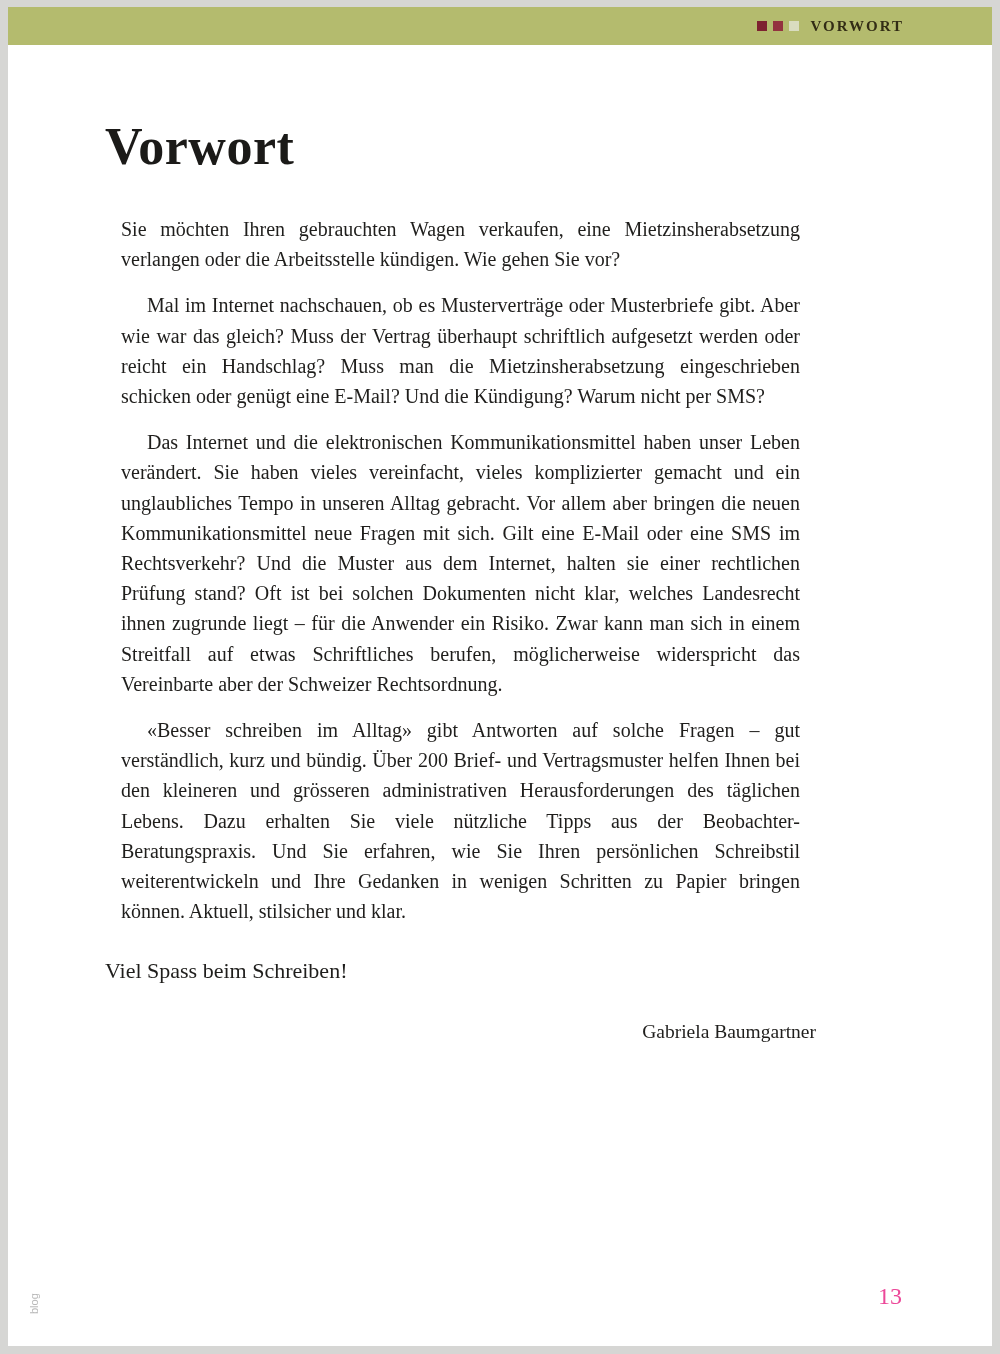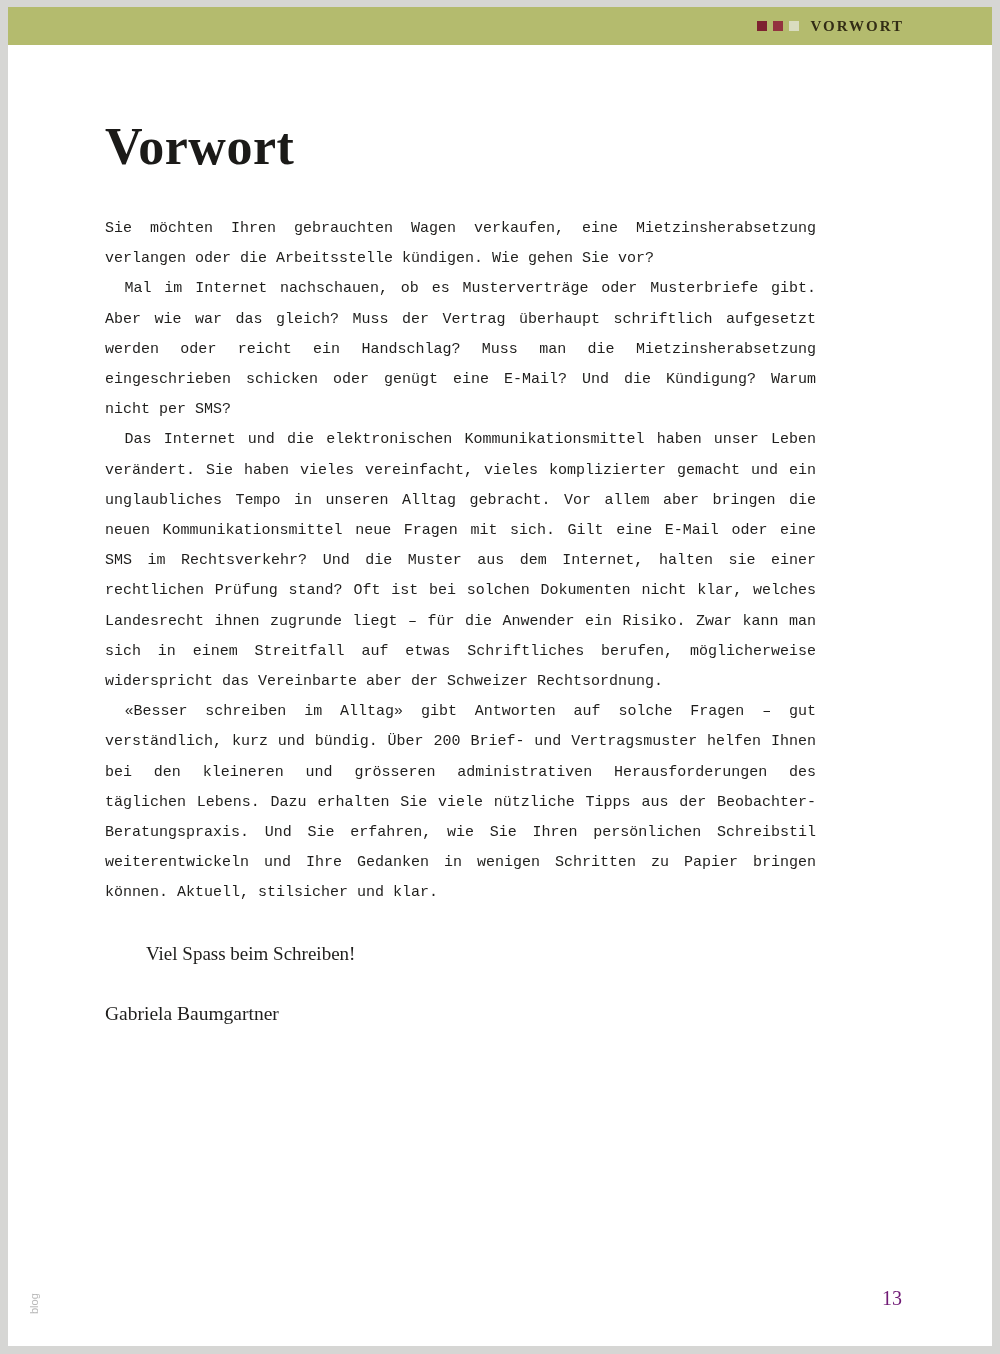--- a/index.html
+++ b/index.html
@@ -43,47 +43,45 @@
     padding:72px 176px 0 97px;
   }
   h1.page-title {
     margin:0 0 38px 0;
     font-size:52px;
     font-weight:bold;
     letter-spacing:0.5px;
     color:#1b1a18;
   }
   .bodytext p {
-    margin:0;
-    font-size:15px;
+    margin:16px;
+    font-size:20px;
     line-height:30.2px;
     text-align:justify;
     hyphens:auto;
-    font-family:Liberation Mono, monospace;
     -webkit-hyphens:auto;
   }
   .bodytext p.indent { text-indent:1.3em; }
   .closing {
     margin-top:30px;
-    font-size:19px;
+    font-size:22px;
     line-height:30.2px;
-    margin-left:41px;
   }
   .signature {
     margin-top:30px;
-    text-align:left;
+    text-align:right;
     font-size:19.5px;
     line-height:30.2px;
   }
   .page-number {
     position:absolute;
     right:90px;
     bottom:36px;
-    font-size:20px;
-    color:#701a75;
+    font-size:24px;
+    color:#ec4899;
   }
   .watermark {
     position:absolute;
     left:40px;
     bottom:40px;
     font-family:"Liberation Sans", sans-serif;
     font-size:11px;
     color:#b8b8b8;
     transform:rotate(-90deg);
     transform-origin:left bottom;

